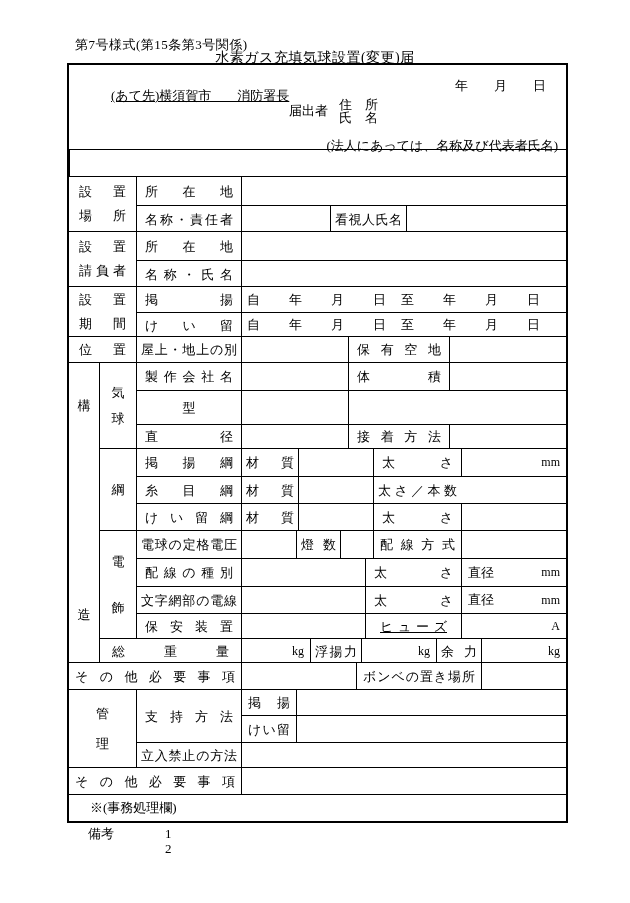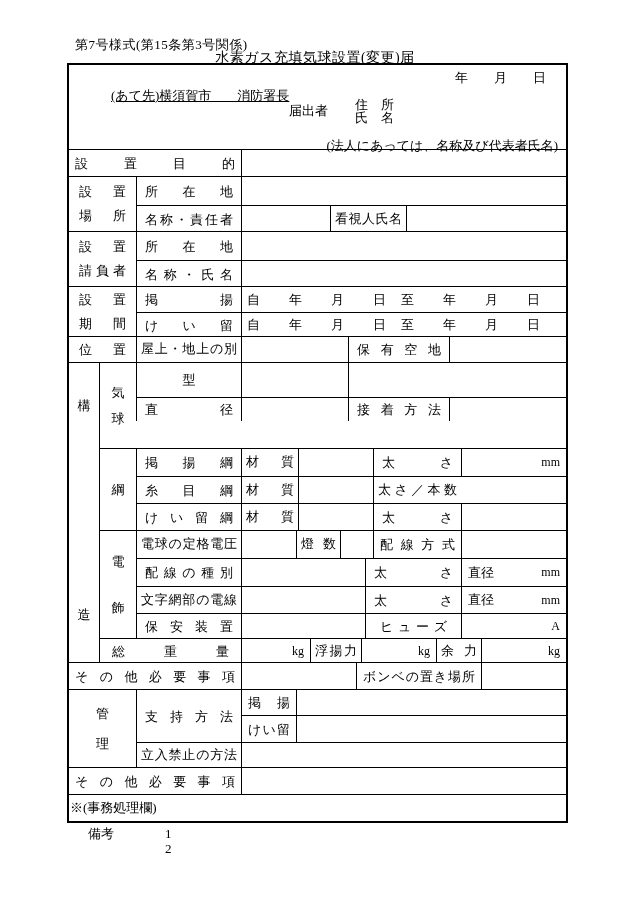--- a/index.html
+++ b/index.html
@@ -13,33 +13,33 @@
   .row.nt { border-top:none; }
   .gbody { flex:1 1 auto; display:flex; flex-direction:column; min-width:0; }
   .gbody > .row:first-child { border-top:none; }
   .c { border-left:1px solid #000; display:flex; align-items:center; flex-shrink:0; min-width:0; overflow:hidden; }
   .c.nb { border-left:none; }
   .grow { flex:1 1 auto; }
   .j { display:block; width:100%; text-align:justify; text-align-last:justify; padding:0 8px; white-space:pre-line; line-height:17px; }
   .jml { display:block; width:100%; text-align:justify; text-align-last:left; padding:0 5px; line-height:15px; }
   .center { display:block; width:100%; text-align:center; white-space:pre-line; }
   .lh24 { line-height:24px; } .lh26 { line-height:26px; } .lh30 { line-height:30px; } .lh46 { line-height:46px; }
-  .p4 { padding:0 4px;font-family:Liberation Mono, monospace; } .p6 { padding:0 6px; } .p10 { padding:0 10px; } .p12 { padding:0 12px; } .p14 { padding:0 14px; }
+  .p4 { padding:0 4px; } .p6 { padding:0 6px; } .p10 { padding:0 10px; } .p12 { padding:0 12px; } .p14 { padding:0 14px;text-decoration:underline; }
   .vspread { display:flex; flex-direction:column; justify-content:space-between; align-items:center; width:100%; height:100%; padding:34px 0 38px 0; }
   .unit { display:block; width:100%; text-align:right; padding:0 6px; font-size:12px; }
   .duo { display:flex; width:100%; align-items:center; }
   .duo .dlab { padding-left:6px; }
   .duo .dunit { margin-left:auto; padding-right:6px; font-size:12px; }
   .range { display:block; width:100%; padding-left:5px; white-space:pre; letter-spacing:1px; }
-  .office { align-items:flex-start; padding:4px 1px; }
+  .office { align-items:flex-start; padding:4px 21px; }
   .hdr { position:relative; }
-  .hdate { position:absolute; right:20px; top:4px; white-space:pre; }
+  .hdate { position:absolute; right:20px; top:12px; white-space:pre; }
   .haddr { position:absolute; left:42px; top:22px; white-space:pre;text-decoration:underline; }
   .hnotif { position:absolute; left:220px; top:33px; display:flex; align-items:center; }
-  .hnotif .cols { display:flex; flex-direction:column; margin-left:27px; line-height:13px; }
+  .hnotif .cols { display:flex; flex-direction:column; margin-left:11px; line-height:13px; }
   .hcorp { position:absolute; right:8px; top:72px; }
   .notes { position:absolute; left:88px; top:826px; line-height:15px; }
   .notes .nrow { display:flex;justify-content:space-between; }
   .notes .gap12 { margin-left:12px; } .notes .gap8 { margin-left:8px; } .notes .gap77 { margin-left:77px; }
 </style>
 </head>
 <body>
 
 <div class="page">
 
@@ -55,23 +55,20 @@
         <span>届出者</span>
         <span class="cols">
           <span>住　所</span>
           <span>氏　名</span>
         </span>
       </div>
       <div class="hcorp">(法人にあっては、名称及び代表者氏名)</div>
     </div>
 
     <div class="row" style="height:27px">
-      <div class="c nb" style="width:172px">
-          <span class="j p6">設置目的</span>
-        </div>
       <div class="c grow"></div>
     </div>
 
     <div class="row" style="height:55px">
       <div class="c nb" style="width:67px">
           <span class="j p10 lh24">設置
 場所</span>
         </div>
       <div class="gbody">
         <div class="row" style="height:28px">
@@ -161,20 +158,30 @@
         </span>
       </div>
       <div class="gbody">
 
         <div class="row" style="height:85px">
           <div class="c" style="width:37px">
               <span class="center lh26">気
 球</span>
             </div>
           <div class="gbody">
+            <div class="row" style="height:27px">
+              <div class="c" style="width:105px">
+                  <span class="j">製作会社名</span>
+                </div>
+              <div class="c" style="width:107px"></div>
+              <div class="c" style="width:101px">
+                  <span class="j">体積</span>
+                </div>
+              <div class="c grow"></div>
+            </div>
             <div class="row" style="height:34px">
               <div class="c" style="width:105px">
                   <span class="center">型</span>
                 </div>
               <div class="c" style="width:107px"></div>
               <div class="c grow"></div>
             </div>
             <div class="row" style="height:24px">
               <div class="c" style="width:105px">
                   <span class="j">直径</span>

